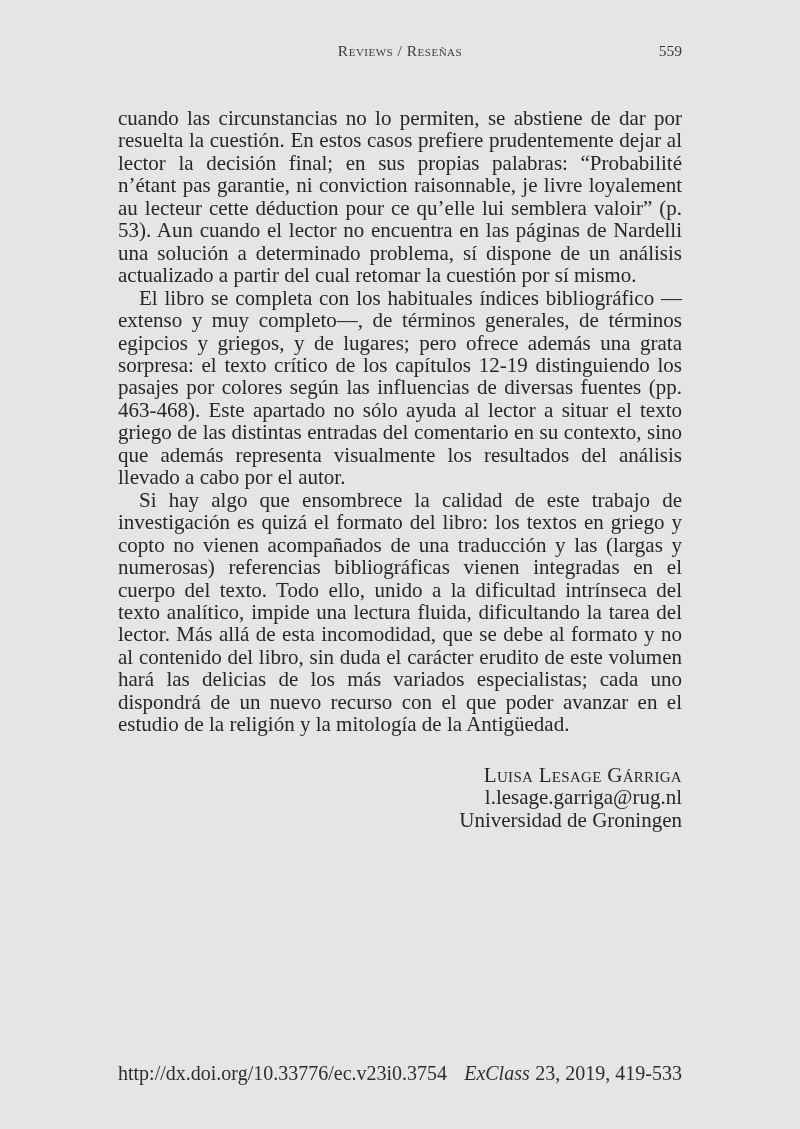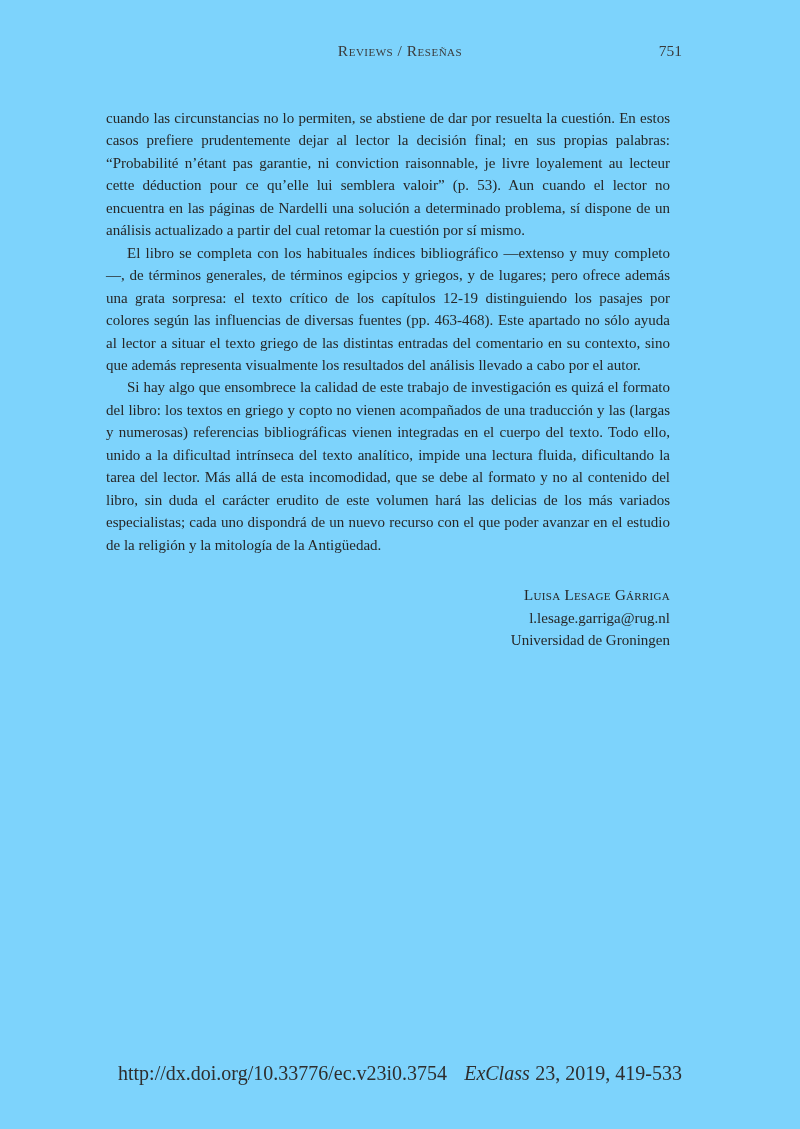--- a/index.html
+++ b/index.html
@@ -4,21 +4,21 @@
 <style>
   html, body {
     margin: 0;
     padding: 0;
     background: #ffffff;
   }
   .page {
     position: relative;
     width: 800px;
     height: 1129px;
-    background: #7dd3fc;
+    background: #e5e5e5;
     font-family: "Liberation Serif", serif;
     color: #272727;
     overflow: hidden;
   }
   .running-head {
     position: absolute;
     top: 42px;
     left: 118px;
     width: 564px;
     height: 20px;
@@ -32,23 +32,23 @@
     letter-spacing: 0.5px;
   }
   .running-head .page-number {
     position: absolute;
     top: 0;
     right: 0;
   }
   .body-text {
     position: absolute;
     top: 107px;
-    left: 106px;
+    left: 118px;
     width: 564px;
-    font-size: 15px;
+    font-size: 21px;
     line-height: 22.45px;
     text-align: justify;
     color: #272727;
   }
   .body-text p {
     margin: 0;
     padding: 0;
   }
   .body-text p.indented {
     text-indent: 21px;
@@ -82,21 +82,21 @@
     white-space: nowrap;
   }
 </style>
 </head>
 <body>
 
 <div class="page">
 
   <div class="running-head">
     <span class="head-title">Reviews / Reseñas</span>
-    <span class="page-number">751</span>
+    <span class="page-number">559</span>
   </div>
 
   <div class="body-text">
     <p>cuando las circunstancias no lo permiten, se abstiene de dar por resuelta la cuestión. En estos casos prefiere prudentemente dejar al lector la decisión final; en sus propias palabras: “Probabilité n’étant pas garantie, ni conviction raisonnable, je livre loyalement au lecteur cette déduction pour ce qu’elle lui semblera valoir” (p. 53). Aun cuando el lector no encuentra en las páginas de Nardelli una solución a determinado problema, sí dispone de un análisis actualizado a partir del cual retomar la cuestión por sí mismo.</p>
     <p class="indented">El libro se completa con los habituales índices bibliográfico —extenso y muy completo—, de términos generales, de términos egipcios y griegos, y de lugares; pero ofrece además una grata sorpresa: el texto crítico de los capítulos 12-19 distinguiendo los pasajes por colores según las influencias de diversas fuentes (pp. 463-468). Este apartado no sólo ayuda al lector a situar el texto griego de las distintas entradas del comentario en su contexto, sino que además representa visualmente los resultados del análisis llevado a cabo por el autor.</p>
     <p class="indented">Si hay algo que ensombrece la calidad de este trabajo de investigación es quizá el formato del libro: los textos en griego y copto no vienen acompañados de una traducción y las (largas y numerosas) referencias bibliográficas vienen integradas en el cuerpo del texto. Todo ello, unido a la dificultad intrínseca del texto analítico, impide una lectura fluida, dificultando la tarea del lector. Más allá de esta incomodidad, que se debe al formato y no al contenido del libro, sin duda el carácter erudito de este volumen hará las delicias de los más variados especialistas; cada uno dispondrá de un nuevo recurso con el que poder avanzar en el estudio de la religión y la mitología de la Antigüedad.</p>
 
     <div class="signature">
       <div class="sig-name">Luisa Lesage Gárriga</div>
       <div>l.lesage.garriga@rug.nl</div>

